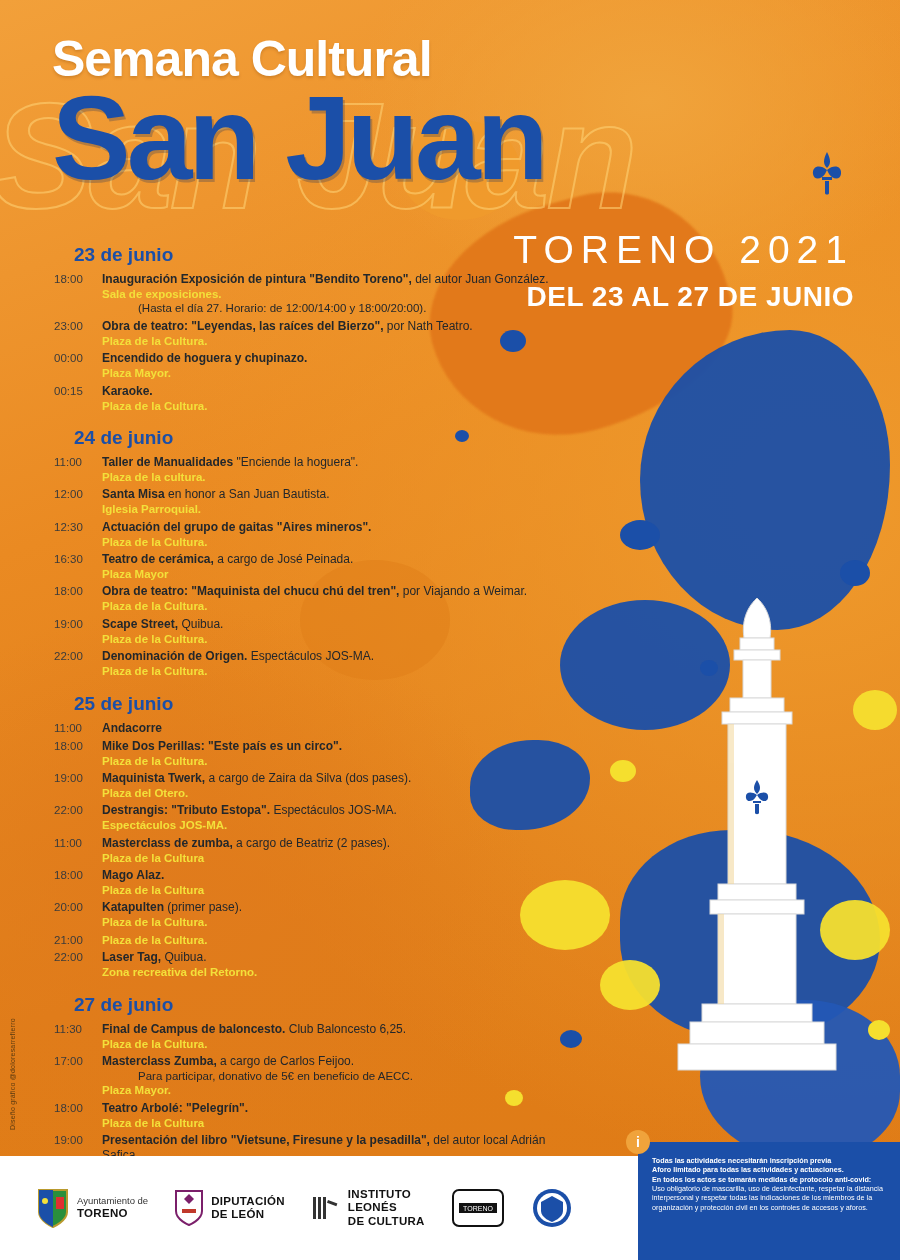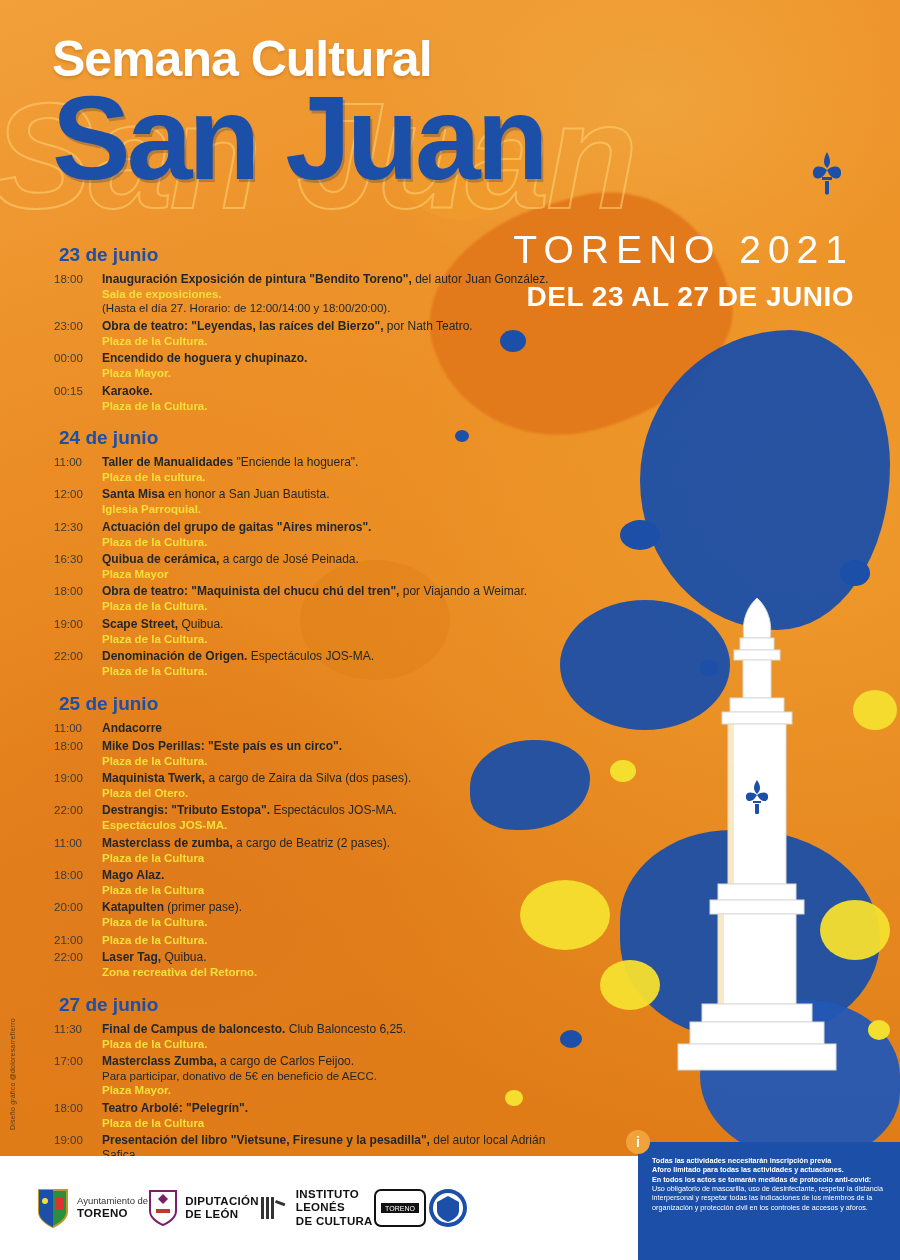--- a/index.html
+++ b/index.html
@@ -55,46 +55,46 @@
     line-height:.95; margin-top:-2px;
     text-shadow:2px 3px 0 rgba(10,40,90,.25);
   }
   .fleur-big { position:absolute; left:810px; top:150px; z-index:6; }
   .toreno-box { position:absolute; right:46px; top:230px; text-align:right; z-index:6; }
   .t-toreno { color:#fff; font-size:39px; letter-spacing:7px; font-weight:300; line-height:1; }
   .t-fechas { color:#fff; font-size:28px; font-weight:bold; letter-spacing:.5px; margin-top:12px; }
 
   
   .program { position:absolute; left:54px; top:244px; width:520px; z-index:7; }
-  .day { color:#1b4fa8; font-size:19px; font-weight:bold; margin:14px 0 6px 5px; }
+  .day { color:#1b4fa8; font-size:19px; font-weight:bold; margin:14px 0 6px 20px; }
   .day:first-child { margin-top:0; }
   .ev { display:flex; margin-bottom:3px; }
   .ev-time { color:#3b3b3b; font-size:11.5px; width:48px; flex:0 0 48px; padding-top:1px; }
   .ev-body { flex:1; }
   .ev-title { color:#23272b; font-size:12px; font-weight:bold; line-height:1.25; }
   .ev-title .reg { font-weight:normal; }
   .ev-place { color:#f3e03a; font-size:11.5px; font-weight:bold; line-height:1.25; }
-  .ev-note { color:#23272b; font-size:11.5px; line-height:1.25; }
+  .ev-note { color:#23272b; font-size:11.5px; line-height:1.25;margin-left:36px; }
 
   .credit {
     position:absolute; left:16px; bottom:130px;
     transform:rotate(-90deg); transform-origin:left bottom;
     font-size:7px; color:#5a3a10; letter-spacing:.2px; white-space:nowrap;
   }
 
   
   .monument { position:absolute; right:58px; bottom:104px; z-index:6; }
 
   
   .footer {
     position:absolute; left:0; bottom:0; width:100%; height:104px;
     background:#fff; z-index:8;
     display:flex; align-items:center;
   }
-  .logos { display:flex; align-items:center; padding-left:36px; flex:0 0 620px; }
+  .logos { display:flex; align-items:center; gap:26px; padding-left:36px; flex:0 0 620px; }
   .logo { display:flex; align-items:center; gap:7px; }
   .logo-txt { font-size:9.5px; line-height:1.15; color:#333; }
   .logo-txt b { display:block; font-size:11.5px; color:#111; letter-spacing:.3px; }
   .covid {
     position:absolute; right:0; bottom:0; width:262px; height:118px;
     background:#1b4fa8; color:#fff; padding:14px 12px 10px 14px;
     font-size:7.2px; line-height:1.3;
   }
   .covid .c1 { font-weight:bold; }
   .info-dot {
@@ -200,21 +200,21 @@
   <div class="ev">
     <div class="ev-time">12:30</div>
     <div class="ev-body">
       <div class="ev-title">Actuación del grupo de gaitas "Aires mineros".</div>
       <div class="ev-place">Plaza de la Cultura.</div>
     </div>
   </div>
   <div class="ev">
     <div class="ev-time">16:30</div>
     <div class="ev-body">
-      <div class="ev-title"><span>Quibua de cerámica,</span><span class="reg"> a cargo de José Peinada.</span></div>
+      <div class="ev-title"><span>Teatro de cerámica,</span><span class="reg"> a cargo de José Peinada.</span></div>
       <div class="ev-place">Plaza Mayor</div>
     </div>
   </div>
   <div class="ev">
     <div class="ev-time">18:00</div>
     <div class="ev-body">
       <div class="ev-title"><span>Obra de teatro: "Maquinista del chucu chú del tren",</span><span class="reg"> por Viajando a Weimar.</span></div>
       <div class="ev-place">Plaza de la Cultura.</div>
     </div>
   </div>

